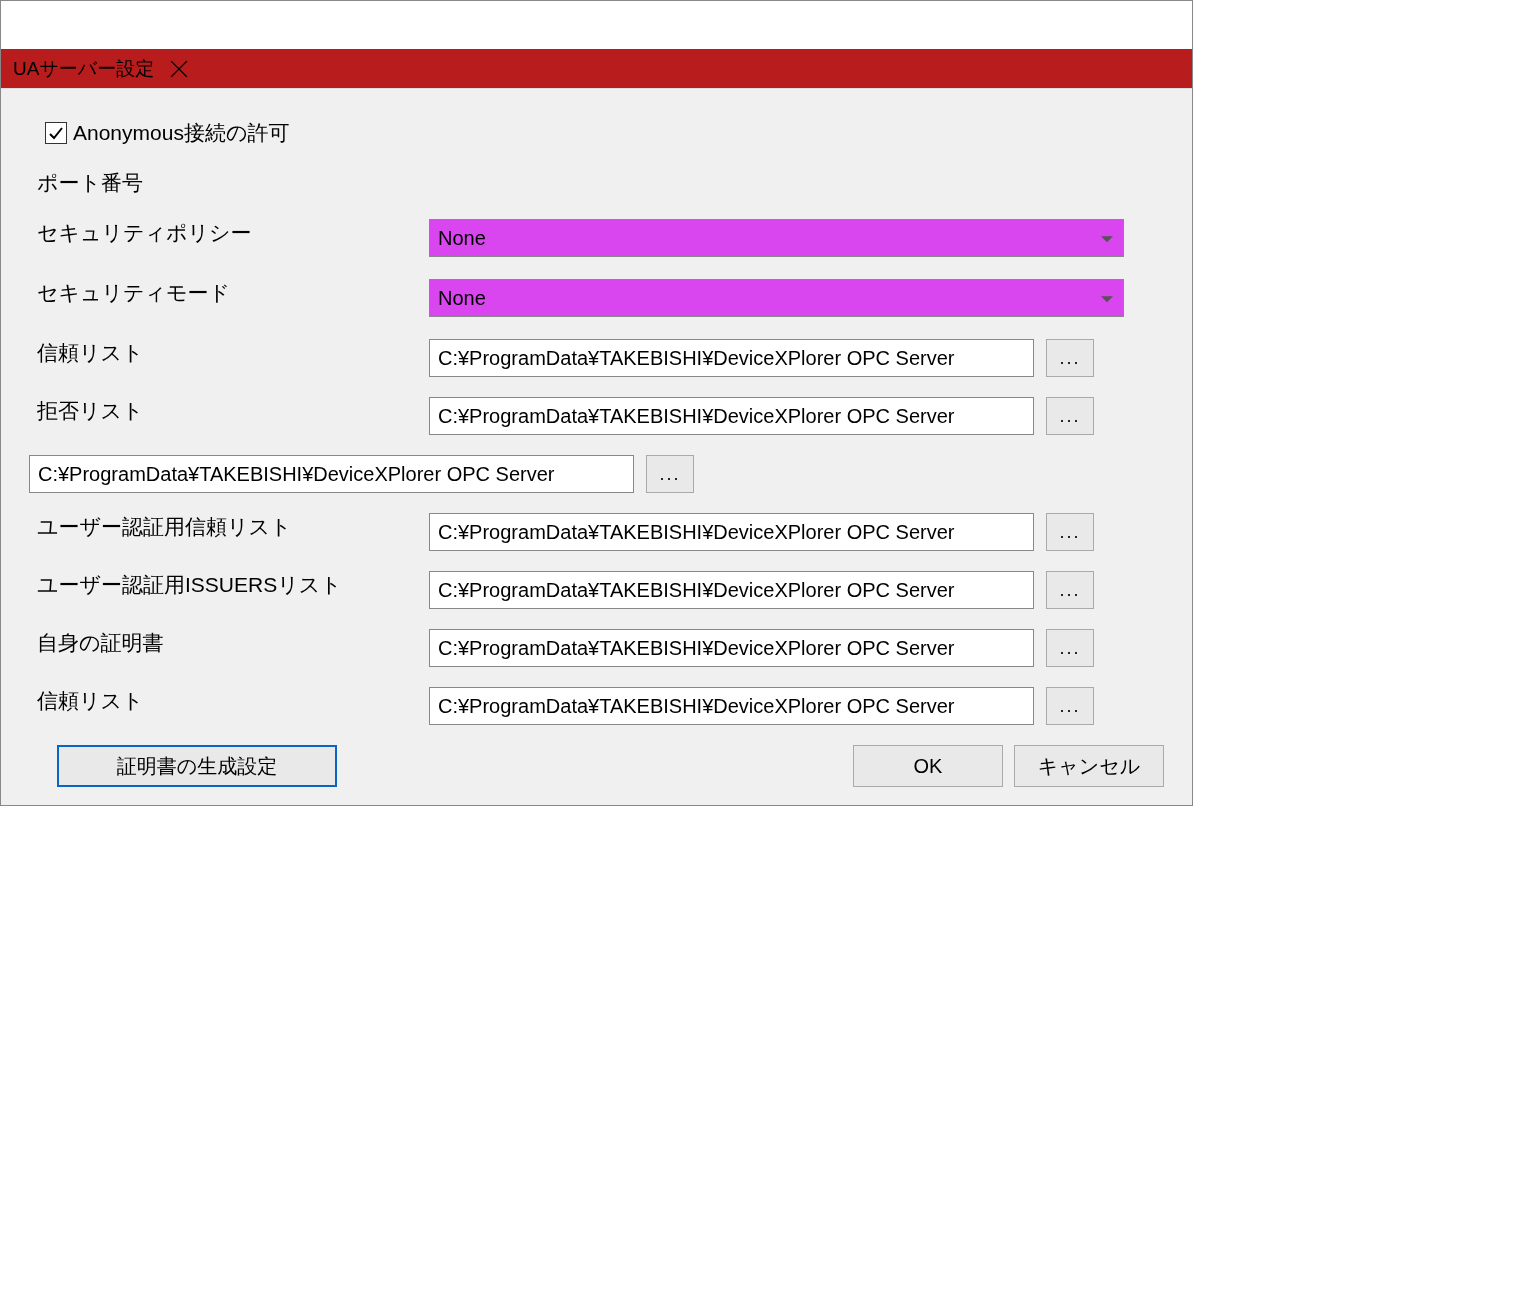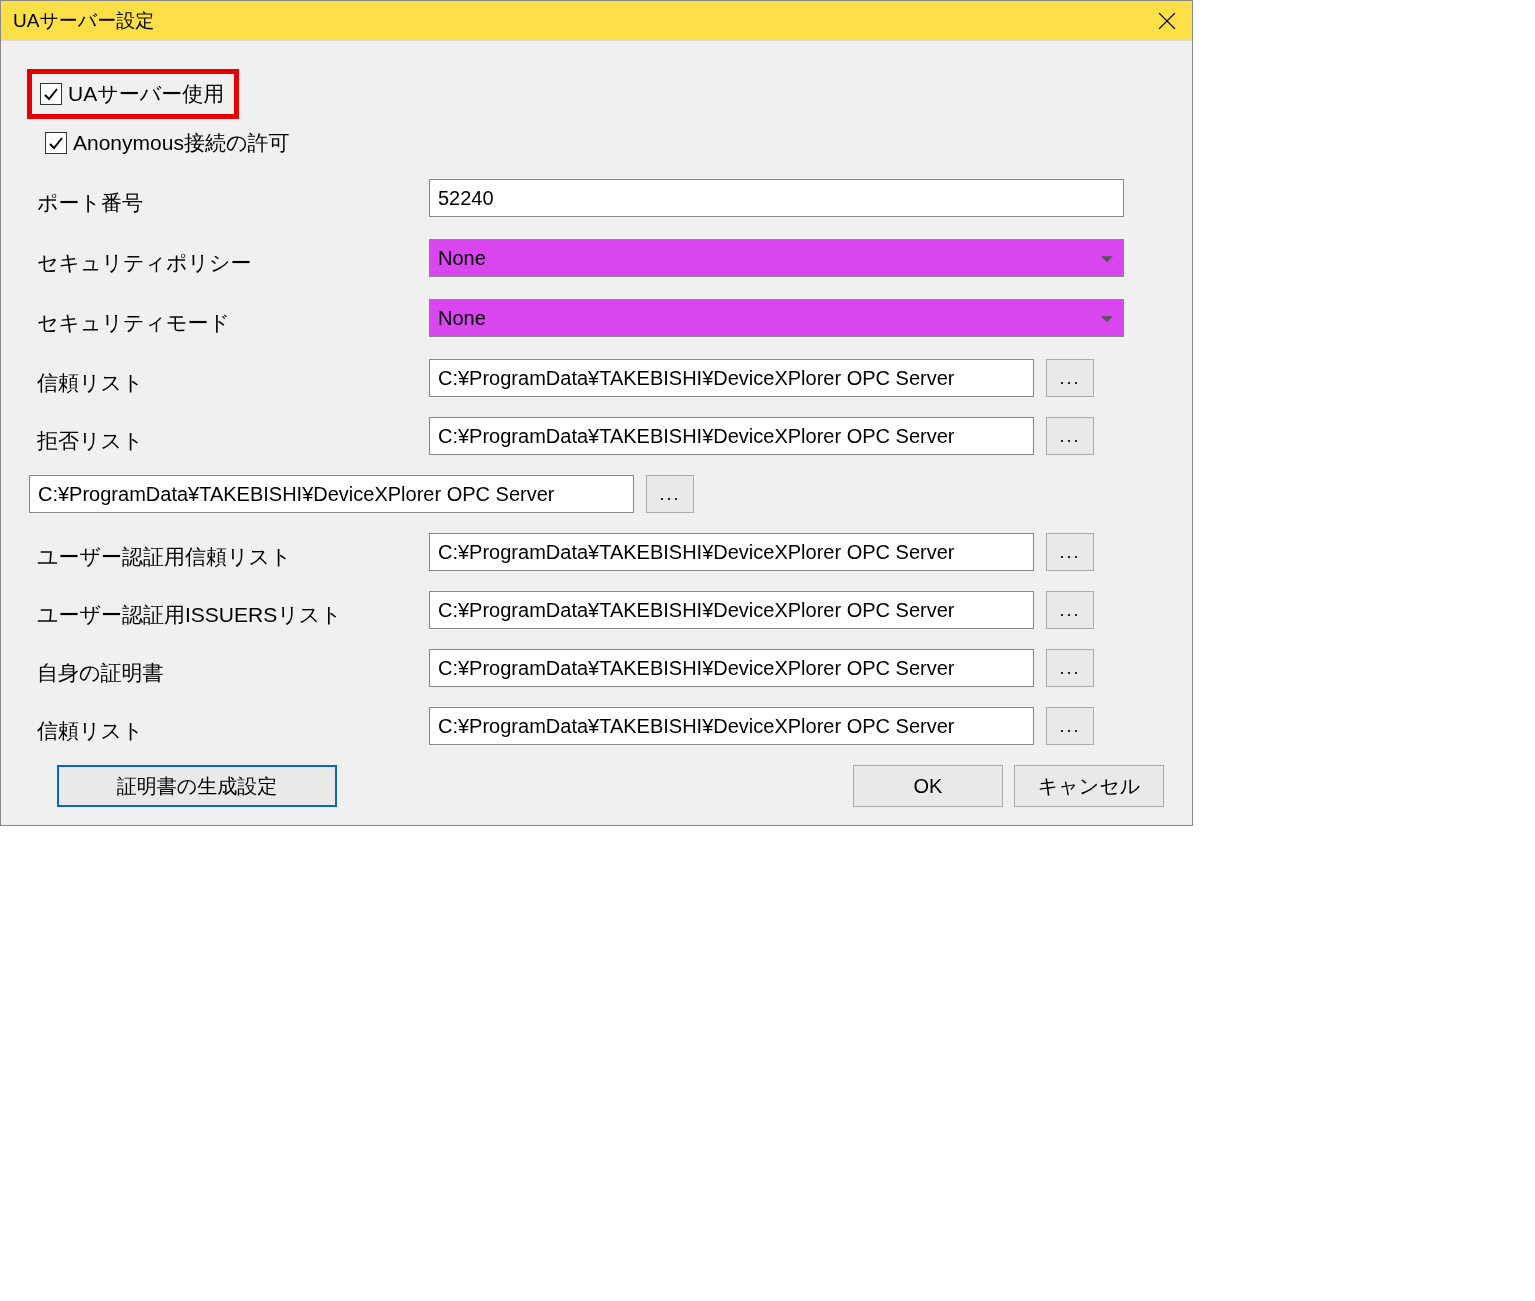--- a/index.html
+++ b/index.html
@@ -10,25 +10,26 @@
     background: #fff;
   }
   .window {
     width: 1193px;
     border: 1px solid #888;
     background: #fff;
   }
   .titlebar {
     display: flex;
     align-items: center;
-    justify-content: space-between;
+    justify-content: flex-start;
     height: 40px;
     padding: 0 0 0 12px;
-    background: #fde047;
+    background: #b91c1c;
     border-bottom: 1px solid #ddd;
+    margin-top: 48px;
   }
   .titlebar-title {
     font-size: 19px;
     color: #000;
   }
   .close-btn {
     width: 50px;
     height: 40px;
     display: flex;
     align-items: center;
@@ -67,21 +68,21 @@
   }
   .cb svg { width: 16px; height: 16px; }
   .cb-label {
     font-size: 21px;
     color: #000;
     cursor: pointer;
   }
   .form-rows { margin-top: 22px; }
   .row {
     display: flex;
-    align-items: flex-end;
+    align-items: flex-start;
     margin-bottom: 22px;
   }
   .row-label {
     width: 400px;
     font-size: 21px;
     color: #000;
     padding-left: 8px;
   }
   .row-field {
     flex: 1;
@@ -179,45 +180,34 @@
     <div class="close-btn">
       <svg viewBox="0 0 16 16">
           <line x1="1" y1="1" x2="15" y2="15" stroke="#000" stroke-width="1.2"></line>
           <line x1="15" y1="1" x2="1" y2="15" stroke="#000" stroke-width="1.2"></line>
         </svg>
     </div>
   </div>
 
   <div class="content">
 
-    <div class="checkbox-row highlighted">
-      <span class="cb">
-        <svg viewBox="0 0 16 16">
-            <polyline points="2,9 6,13 14,3" fill="none" stroke="#000" stroke-width="2"></polyline>
-          </svg>
-      </span>
-      <span class="cb-label">UAサーバー使用</span>
-    </div>
 
     <div class="checkbox-row nohl">
       <span class="cb">
         <svg viewBox="0 0 16 16">
             <polyline points="2,9 6,13 14,3" fill="none" stroke="#000" stroke-width="2"></polyline>
           </svg>
       </span>
       <span class="cb-label">Anonymous接続の許可</span>
     </div>
 
     <div class="form-rows">
 
       <div class="row">
         <div class="row-label">ポート番号</div>
-        <div class="row-field">
-          <input class="text-input-wide" value="52240" style="">
-        </div>
       </div>
 
       <div class="row">
         <div class="row-label">セキュリティポリシー</div>
         <div class="row-field">
           <div class="select text-input-wide" style="flex:0 0 695px;">
             <span>None</span>
           </div>
         </div>
       </div>

